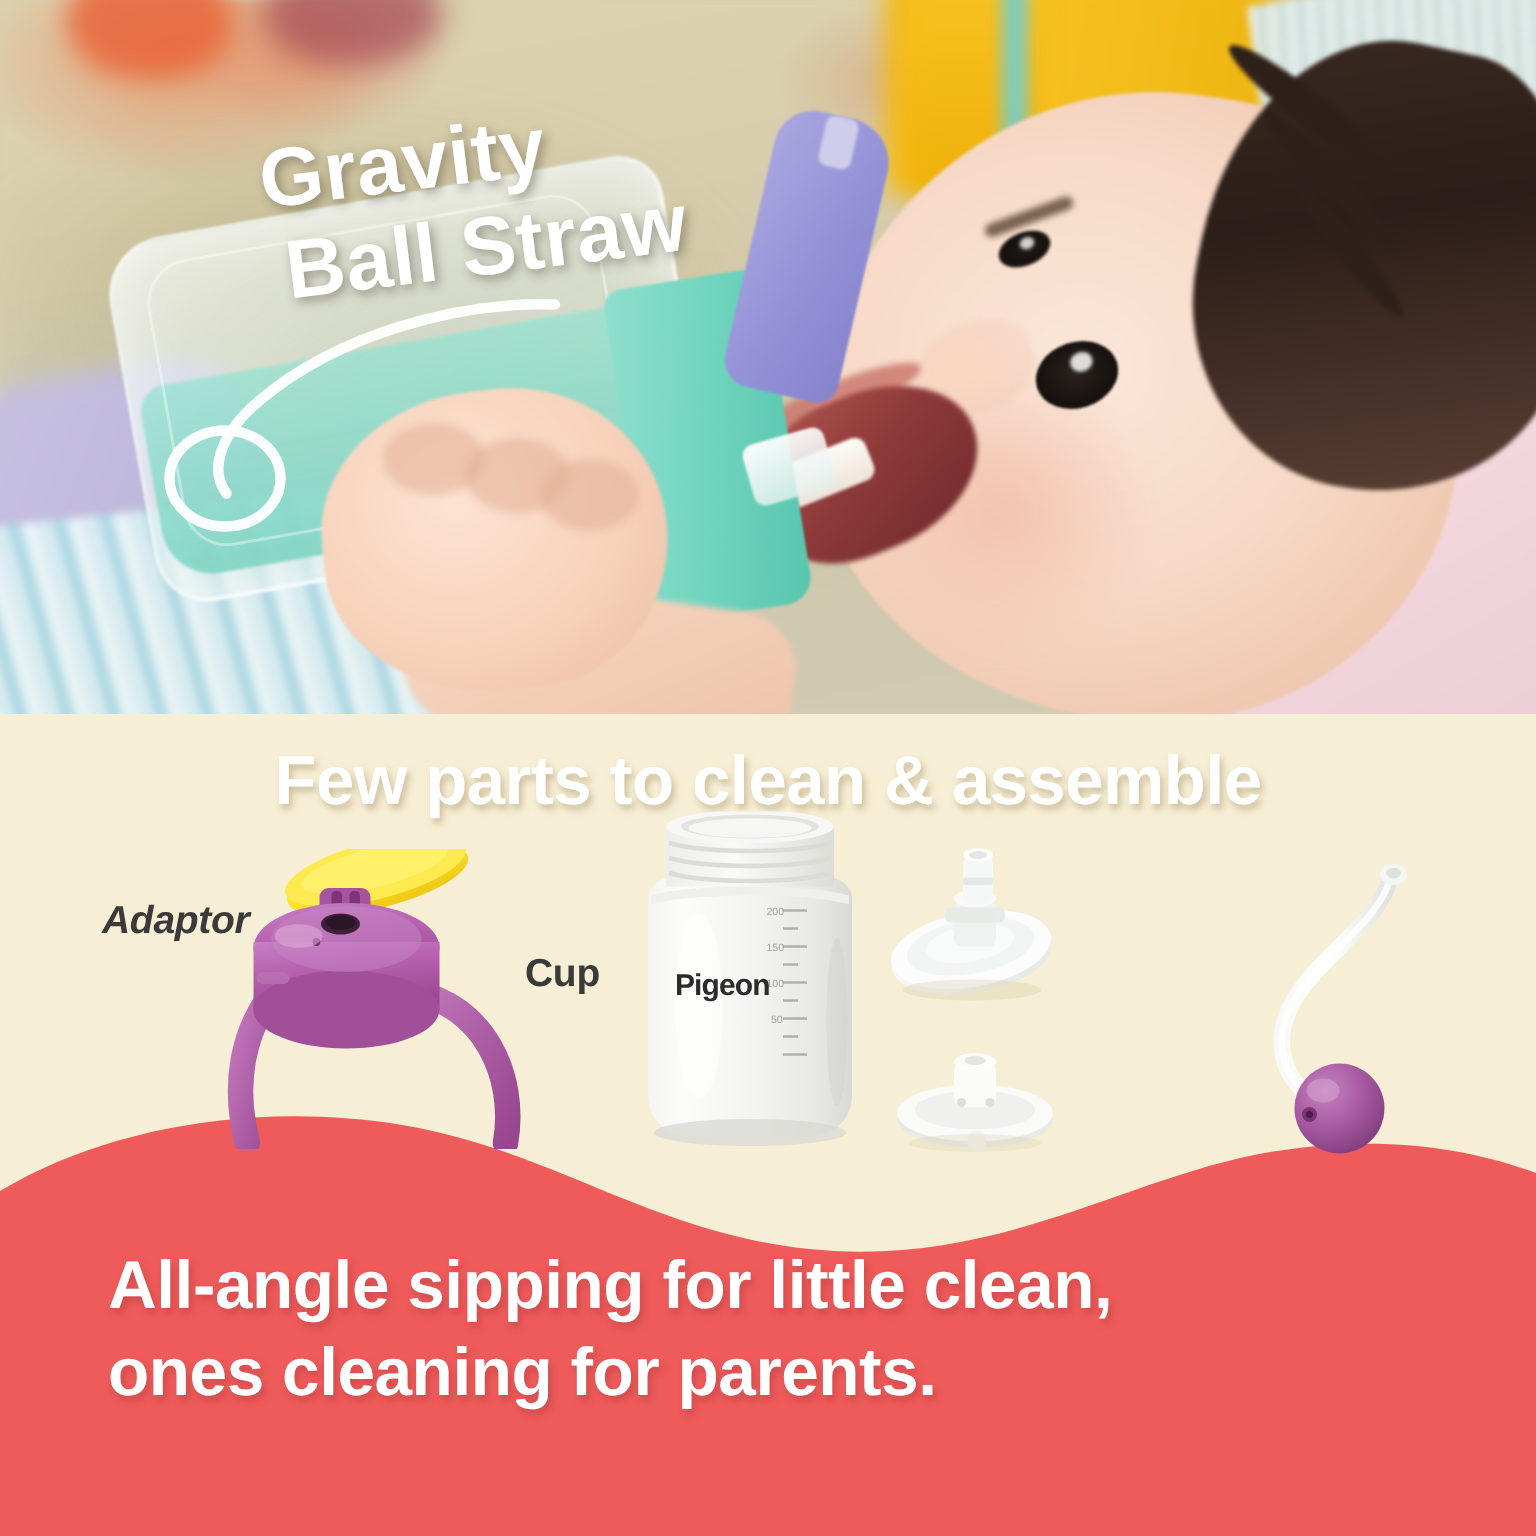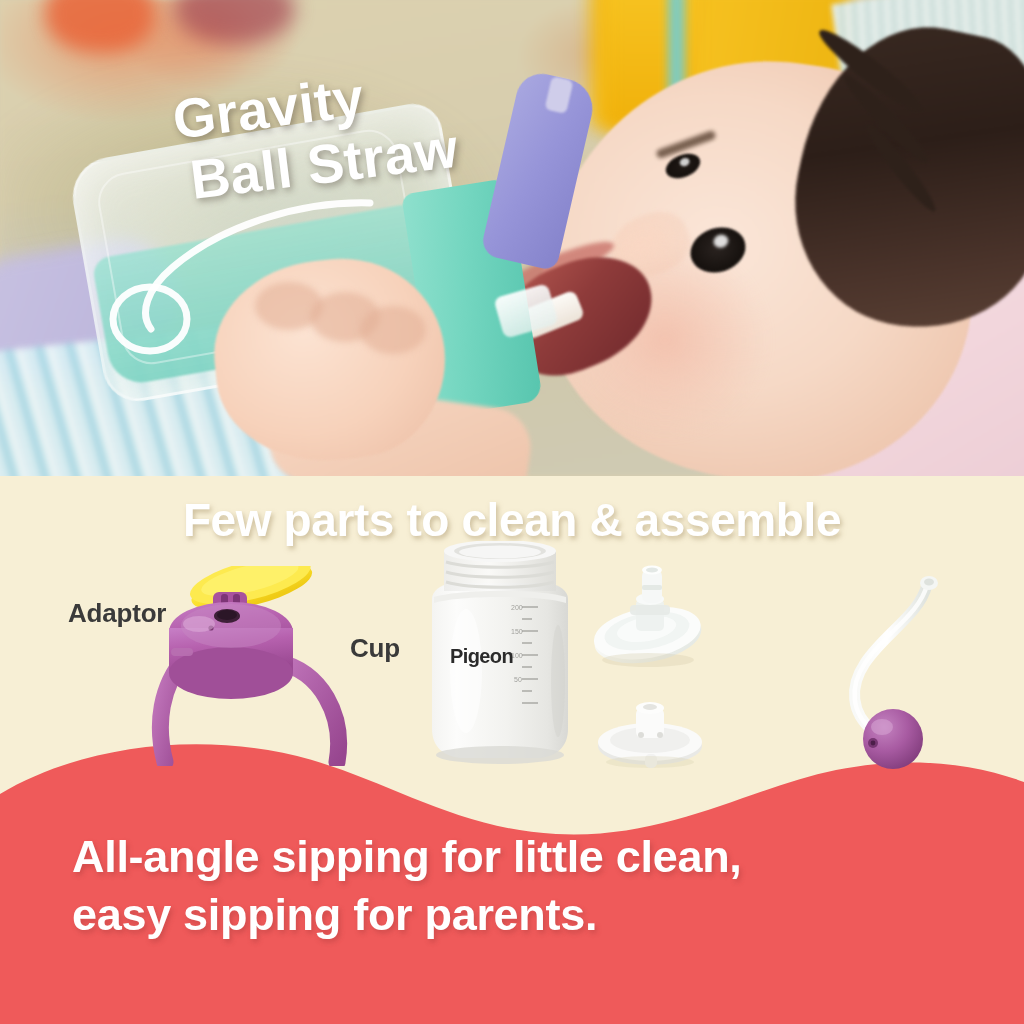--- a/index.html
+++ b/index.html
@@ -349,21 +349,21 @@
 
       <ellipse cx="102" cy="50" rx="13" ry="7" fill="#3E2038"></ellipse>
       <ellipse cx="102" cy="49" rx="10" ry="5" fill="#2B1627"></ellipse>
 
       <circle cx="86" cy="62" r="2.6" fill="#7A3872"></circle>
 
       <rect x="46" y="82" width="22" height="8" rx="4" fill="#B871B2" opacity=".85"></rect>
 
       <ellipse cx="74" cy="58" rx="16" ry="8" fill="#E1B4DD" opacity=".5"></ellipse>
     </svg>
-    <div class="label" style="left:68px;top:122px;">Adaptor</div>
+    <div class="label" style="left:68px;top:122px;font-style:italic;">Adaptor</div>
 
     <svg class="cupart" viewBox="0 0 180 230">
       <defs>
         <linearGradient id="gCup" x1="0" y1="0" x2="1" y2="0">
           <stop offset="0%" stop-color="#F4F4F2"></stop>
           <stop offset="18%" stop-color="#FCFCFB"></stop>
           <stop offset="55%" stop-color="#F2F2EF"></stop>
           <stop offset="85%" stop-color="#E6E6E2"></stop>
           <stop offset="100%" stop-color="#D8D8D4"></stop>
         </linearGradient>
@@ -480,16 +480,16 @@
     </svg>
 
     <svg class="wave" viewBox="0 0 1024 308" preserveAspectRatio="none">
       <path d="M0 78 C70 36, 170 18, 268 34 C372 51, 442 112, 556 118
                C668 124, 748 72, 836 54 C912 39, 976 48, 1024 66 L1024 308 L0 308 Z" fill="#EF5A5A"></path>
     </svg>
   </div>
 
   <div class="tagline">
     <div>All-angle sipping for little clean,</div>
-    <div>easy sipping for parents.</div>
+    <div>ones cleaning for parents.</div>
   </div>
 
 </div>
 
 </body></html>

